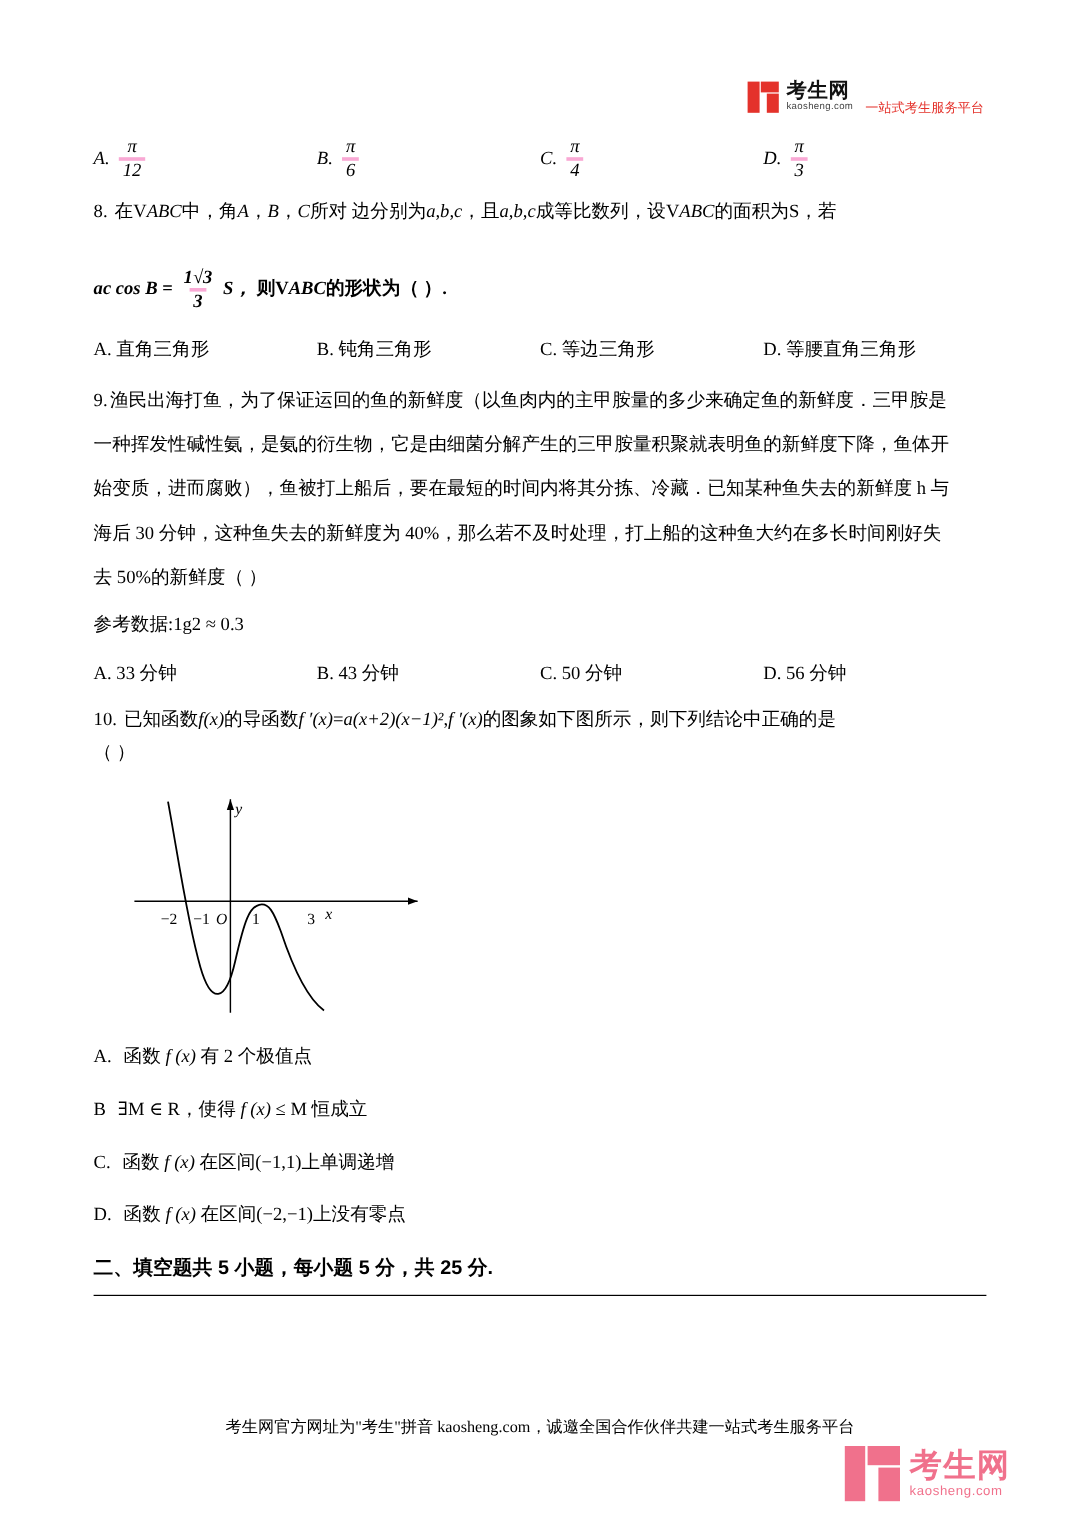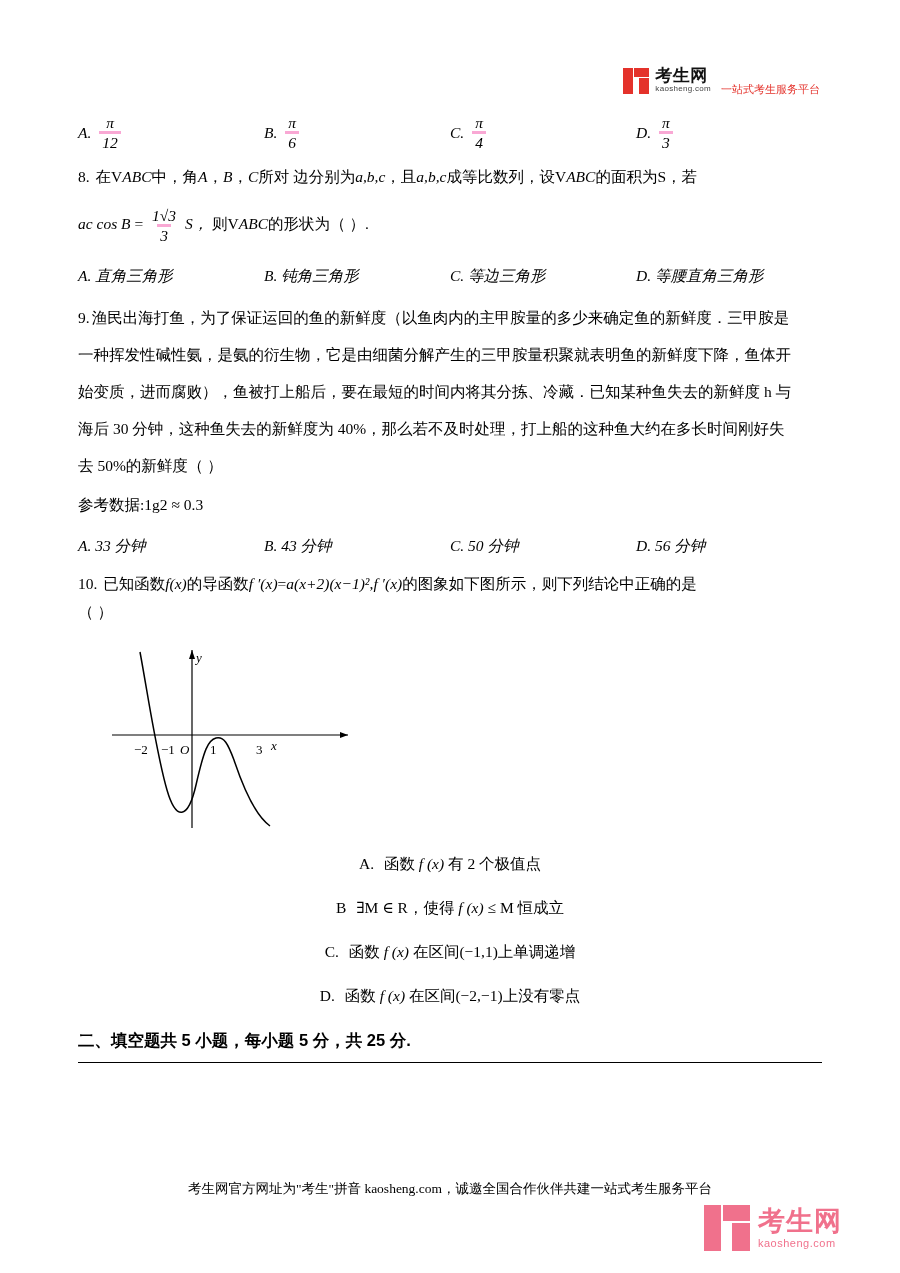--- a/index.html
+++ b/index.html
@@ -128,28 +128,26 @@
 
   .para {
     text-align: justify;
     line-height: 2.0;
     margin-bottom: 6px;
   }
 
   .ans-row {
     display: flex;
     margin: 4px 0 12px 0;
-    font-style: italic;
   }
   .ans-row > div { width: 25%; }
 
   .choice {
     margin: 0 0 20px 0;
     display: block;
-    text-align: center;
   }
   .choice .ck { margin-right: 6px; }
 
   
   .figure {
     margin: 16px 0 10px 26px;
   }
 
   
   .section-head {
@@ -245,21 +243,21 @@
         </span>
       </div>
     </div>
 
     <div class="block">
       <div class="qline">
         <span class="qnum">8.</span>
         <span>在V</span><span class="it">ABC</span><span>中，角</span><span class="it">A</span><span>，</span><span class="it">B</span><span>，</span><span class="it">C</span><span>所对    边分别为</span><span class="it">a,b,c</span><span>，</span><span>且</span><span class="it">a,b,c</span><span>成等比数列，设V</span><span class="it">ABC</span><span>的面积为S，若</span>
       </div>
 
-      <div class="qline" style="margin-top:18px;">
+      <div class="qline" style="margin-top:34px;font-weight:bold;">
         <span class="it">ac cos B</span>
         <span>=</span>
         <span class="frac">
           <span class="num">1√3</span>
           <span class="den">3</span>
         </span>
         <span class="it">S，</span>
         <span>则V</span><span class="it">ABC</span><span>的形状为（        ）.</span>
       </div>
 

